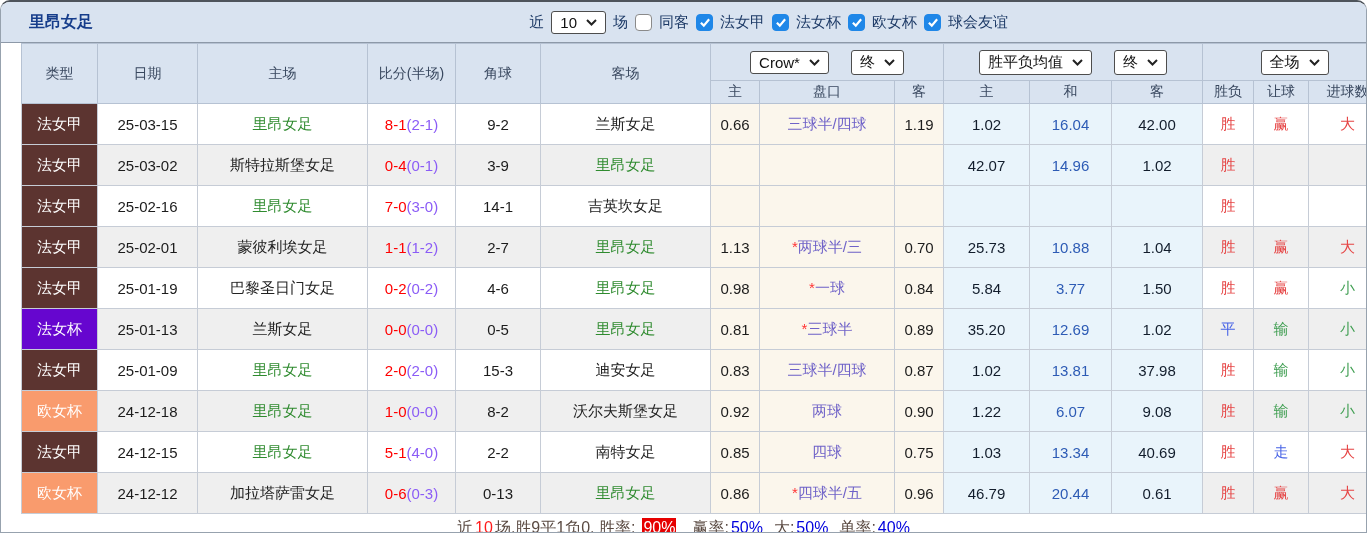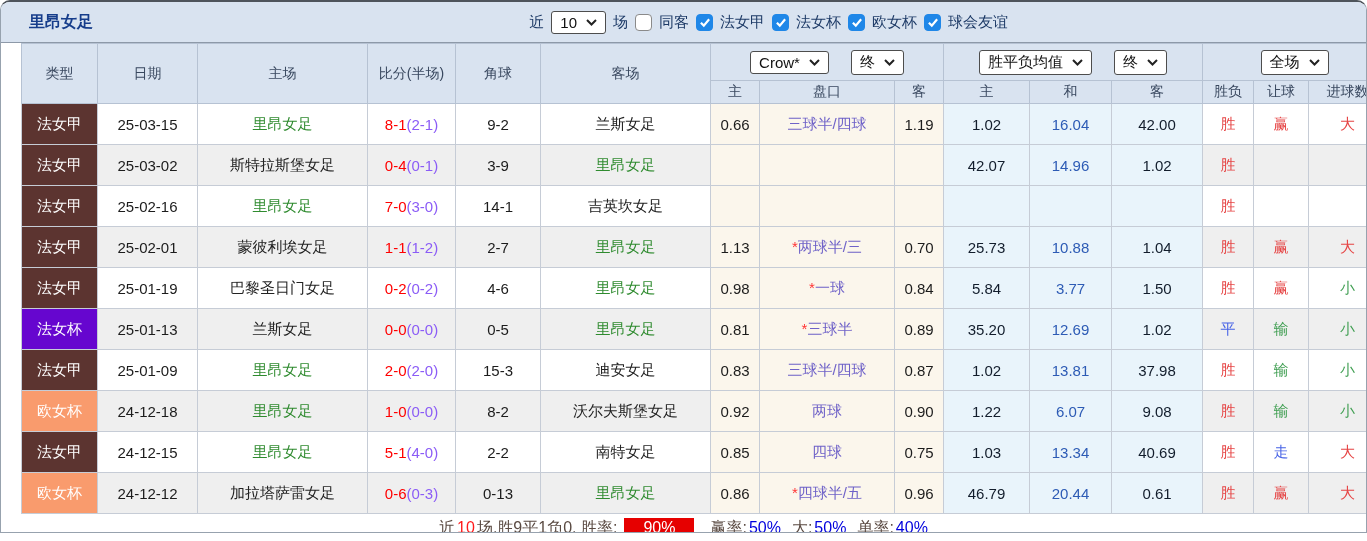--- a/index.html
+++ b/index.html
@@ -49,21 +49,21 @@
   .score-main{ color:var(--score_red); }
   .score-half{ color:#8b5cf6; }
   .star{ color:var(--star_red); }
   .hline{ color:var(--handicap_purple); }
   td.rcell{ font-size:15px; }
   
   .footer{ height:28px; display:flex; align-items:center; justify-content:center;
     font-size:16px; color:var(--footer_text_brown); gap:2px; }
   .footer .red{ color:#ff1a1a; }
   .footer .blue{ color:var(--footer_value_blue); }
-  .footer .badge{ background:var(--rate_badge_bg); color:#fff; padding:1px 19px; margin:0 5px; }
+  .footer .badge{ background:var(--rate_badge_bg); color:#fff; padding:1px 1px; margin:0 5px; }
   .footer .seg{ margin-left:9px; }
 </style>
 </head>
 <body>
 
 <div class="wrap">
 
   <div class="topbar">
     <span class="title">里昂女足</span>
     <div class="controls">

